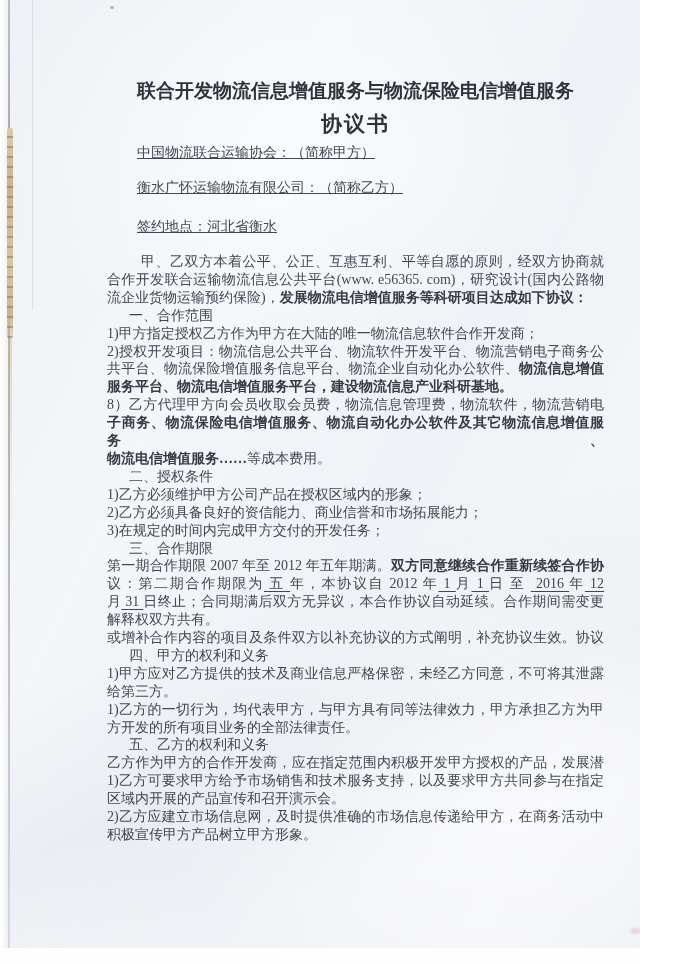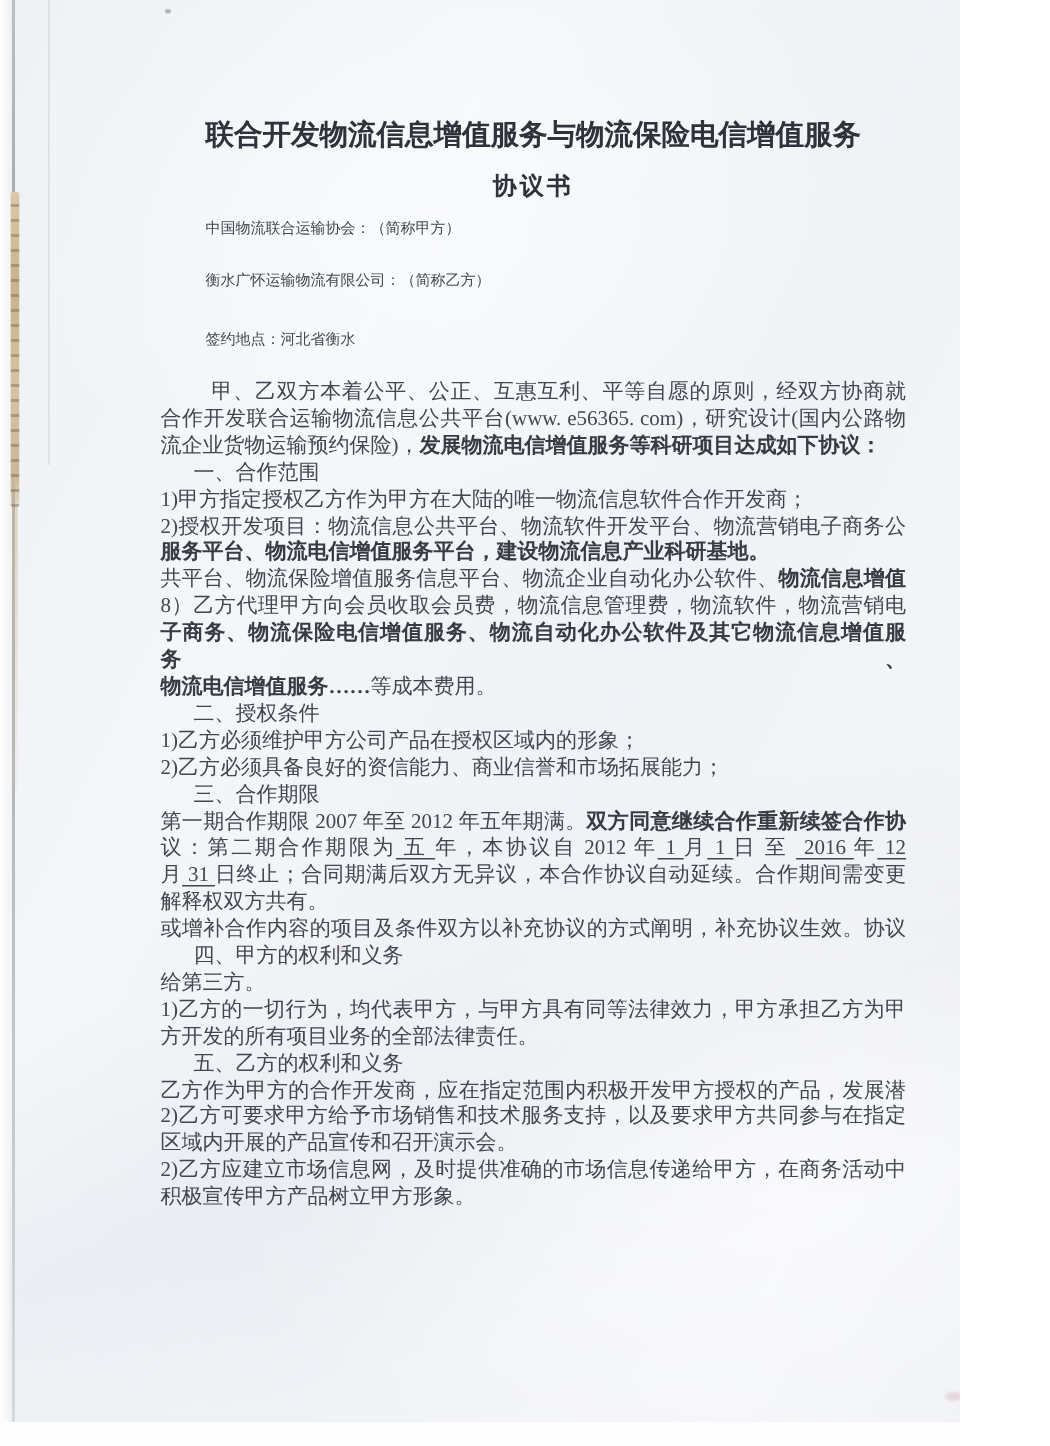--- a/index.html
+++ b/index.html
@@ -32,22 +32,22 @@
     background:linear-gradient(rgba(205,185,150,.5), rgba(205,185,150,.06));}
   .crease{position:absolute;left:26px;top:0;width:1px;height:310px;background:rgba(178,184,196,.35);}
   
   .speck{position:absolute;border-radius:50%;}
   .speck-dust{left:110px;top:6px;width:4px;height:3px;background:#9aa0a8;opacity:.75;}
   .speck-pink-1{left:218px;top:630px;width:6px;height:5px;background:#e3bcc0;opacity:.45;filter:blur(1px);}
   .speck-pink-2{left:624px;top:928px;width:11px;height:6px;background:#dfb9bd;opacity:.5;filter:blur(1px);}
   
   .content{position:absolute;left:101px;top:0;width:497px;color:#414650;}
   .title1{padding-top:80px;line-height:22px;font-size:19px;font-weight:bold;text-align:center;color:#2e323a;}
-  .title2{margin-top:11px;line-height:23px;font-size:16px;font-weight:bold;text-align:center;letter-spacing:2px;color:#2e323a;}
-  .meta{font-size:10px;line-height:17px;padding-left:30px;}
+  .title2{margin-top:11px;line-height:23px;font-size:21px;font-weight:bold;text-align:center;letter-spacing:2px;color:#2e323a;}
+  .meta{font-size:14px;line-height:17px;padding-left:30px;text-decoration:underline;}
   .meta.pa{margin-top:8px;}
   .meta.pb{margin-top:18px;}
   .meta.place{margin-top:22px;}
   .meta.time{margin-top:0;}
   .bodyl{margin-top:18px;}
   .ln{font-size:14px;line-height:17.9px;}
   .ln.j{text-align:justify;text-align-last:justify;}
   .ln.h{padding-left:22px;}
   .ln.p2{text-indent:34px;}
   .seg-u{text-decoration:underline;text-underline-offset:3px;}
@@ -71,41 +71,43 @@
       <div class="meta pa">中国物流联合运输协会：（简称甲方）</div>
       <div class="meta pb">衡水广怀运输物流有限公司：（简称乙方）</div>
       <div class="meta place">签约地点：河北省衡水</div>
       <div class="bodyl">
           <div class="ln j p2"><span>甲、乙双方本着公平、公正、互惠互利、平等自愿的原则，经双方协商就</span></div>
           <div class="ln j"><span>合作开发联合运输物流信息公共平台(www. e56365. com)，研究设计(国内公路物</span></div>
           <div class="ln"><span>流企业货物运输预约保险)，</span><span class="seg-b">发展物流电信增值服务等科研项目达成如下协议：</span></div>
           <div class="ln h"><span>一、合作范围</span></div>
           <div class="ln"><span>1)甲方指定授权乙方作为甲方在大陆的唯一物流信息软件合作开发商；</span></div>
           <div class="ln j"><span>2)授权开发项目：物流信息公共平台、物流软件开发平台、物流营销电子商务公</span></div>
+          <div class="ln j"><span>共平台、物流保险增值服务信息平台、物流企业自动化办公软件、</span><span class="seg-b">物流信息增值</span></div>
           <div class="ln"><span class="seg-b">服务平台、物流电信增值服务平台，建设物流信息产业科研基地。</span></div>
-          <div class="ln j"><span>共平台、物流保险增值服务信息平台、物流企业自动化办公软件、</span><span class="seg-b">物流信息增值</span></div>
           <div class="ln j"><span>8）乙方代理甲方向会员收取会员费，物流信息管理费，物流软件，物流营销电</span></div>
           <div class="ln j"><span class="seg-b">子商务、物流保险电信增值服务、物流自动化办公软件及其它物流信息增值服务、</span></div>
           <div class="ln"><span class="seg-b">物流电信增值服务……</span><span>等成本费用。</span></div>
           <div class="ln h"><span>二、授权条件</span></div>
           <div class="ln"><span>1)乙方必须维护甲方公司产品在授权区域内的形象；</span></div>
           <div class="ln"><span>2)乙方必须具备良好的资信能力、商业信誉和市场拓展能力；</span></div>
+          <div class="ln"><span>3)在规定的时间内完成甲方交付的开发任务；</span></div>
           <div class="ln h"><span>三、合作期限</span></div>
           <div class="ln j"><span>第一期合作期限 2007 年至 2012 年五年期满。</span><span class="seg-b">双方同意继续合作重新续签合作协</span></div>
           <div class="ln j"><span>议：第二期合作期限为</span><span class="seg-u">&nbsp;五&nbsp;</span><span>年，本协议自 2012 年</span><span class="seg-u">&nbsp;1&nbsp;</span><span>月</span><span class="seg-u">&nbsp;1&nbsp;</span><span>日 至 </span><span class="seg-u">&nbsp;2016&nbsp;</span><span>年</span><span class="seg-u">&nbsp;12</span></div>
           <div class="ln j"><span>月</span><span class="seg-u">&nbsp;31&nbsp;</span><span>日终止；合同期满后双方无异议，本合作协议自动延续。合作期间需变更</span></div>
           <div class="ln"><span>解释权双方共有。</span></div>
           <div class="ln j"><span>或增补合作内容的项目及条件双方以补充协议的方式阐明，补充协议生效。协议</span></div>
           <div class="ln h"><span>四、甲方的权利和义务</span></div>
+          <div class="ln j"><span>1)甲方应对乙方提供的技术及商业信息严格保密，未经乙方同意，不可将其泄露</span></div>
           <div class="ln"><span>给第三方。</span></div>
           <div class="ln j"><span>1)乙方的一切行为，均代表甲方，与甲方具有同等法律效力，甲方承担乙方为甲</span></div>
           <div class="ln"><span>方开发的所有项目业务的全部法律责任。</span></div>
           <div class="ln h"><span>五、乙方的权利和义务</span></div>
           <div class="ln j"><span>乙方作为甲方的合作开发商，应在指定范围内积极开发甲方授权的产品，发展潜</span></div>
-          <div class="ln j"><span>2)乙方可要求甲方给予市场销售和技术服务支持，以及要求甲方共同参与在指定</span></div>
+          <div class="ln j"><span>1)乙方可要求甲方给予市场销售和技术服务支持，以及要求甲方共同参与在指定</span></div>
           <div class="ln"><span>区域内开展的产品宣传和召开演示会。</span></div>
           <div class="ln j"><span>2)乙方应建立市场信息网，及时提供准确的市场信息传递给甲方，在商务活动中</span></div>
           <div class="ln"><span>积极宣传甲方产品树立甲方形象。</span></div>
         </div>
     </div>
   </div>
   <div class="left-strip"></div>
   <div class="bottom-strip"></div>
   <div class="speck speck-dust"></div>
 </div>

